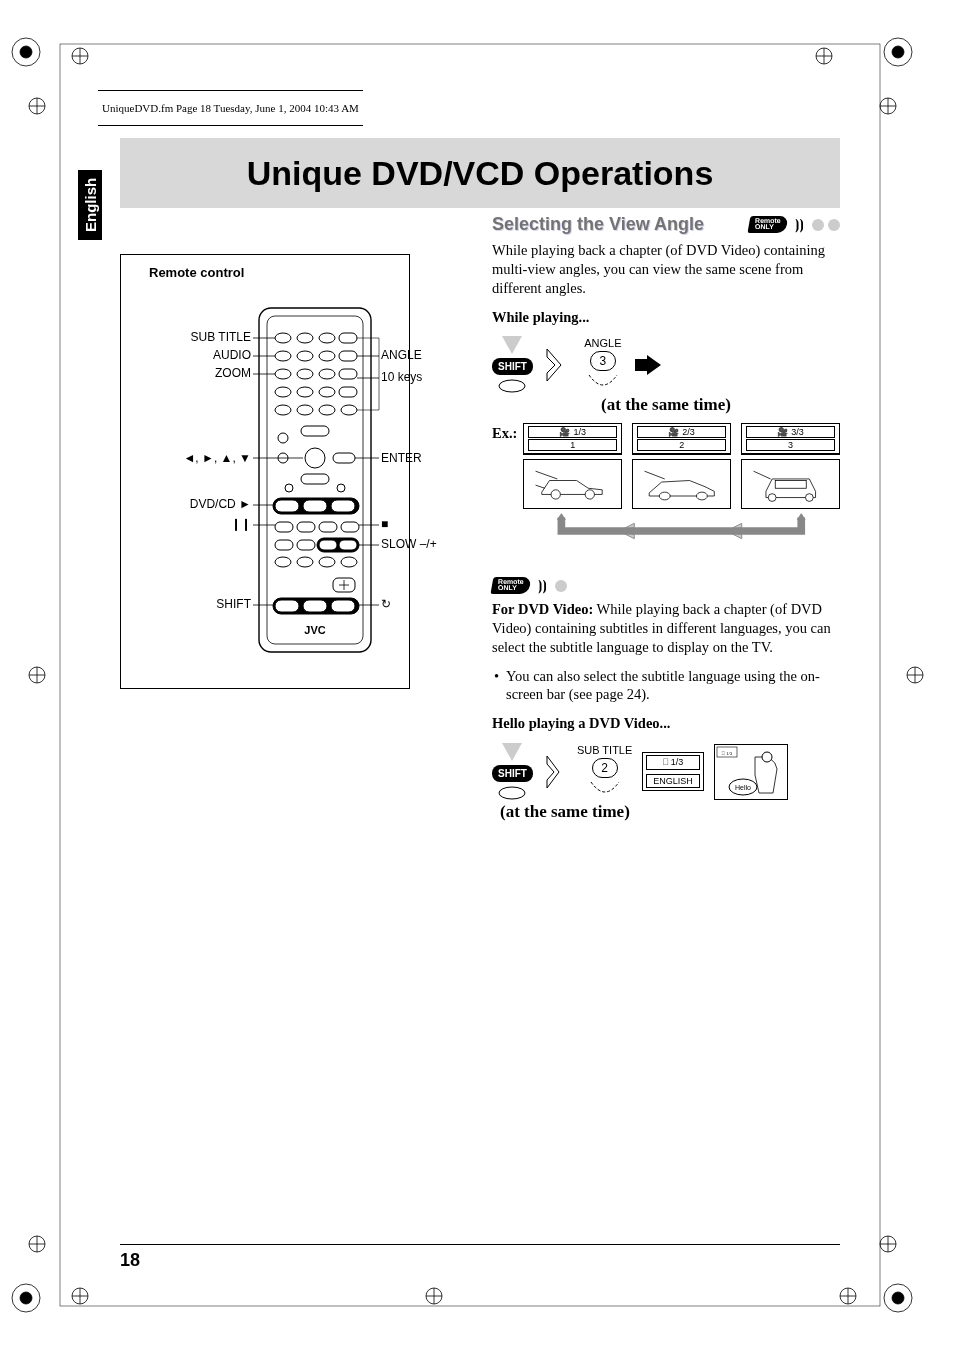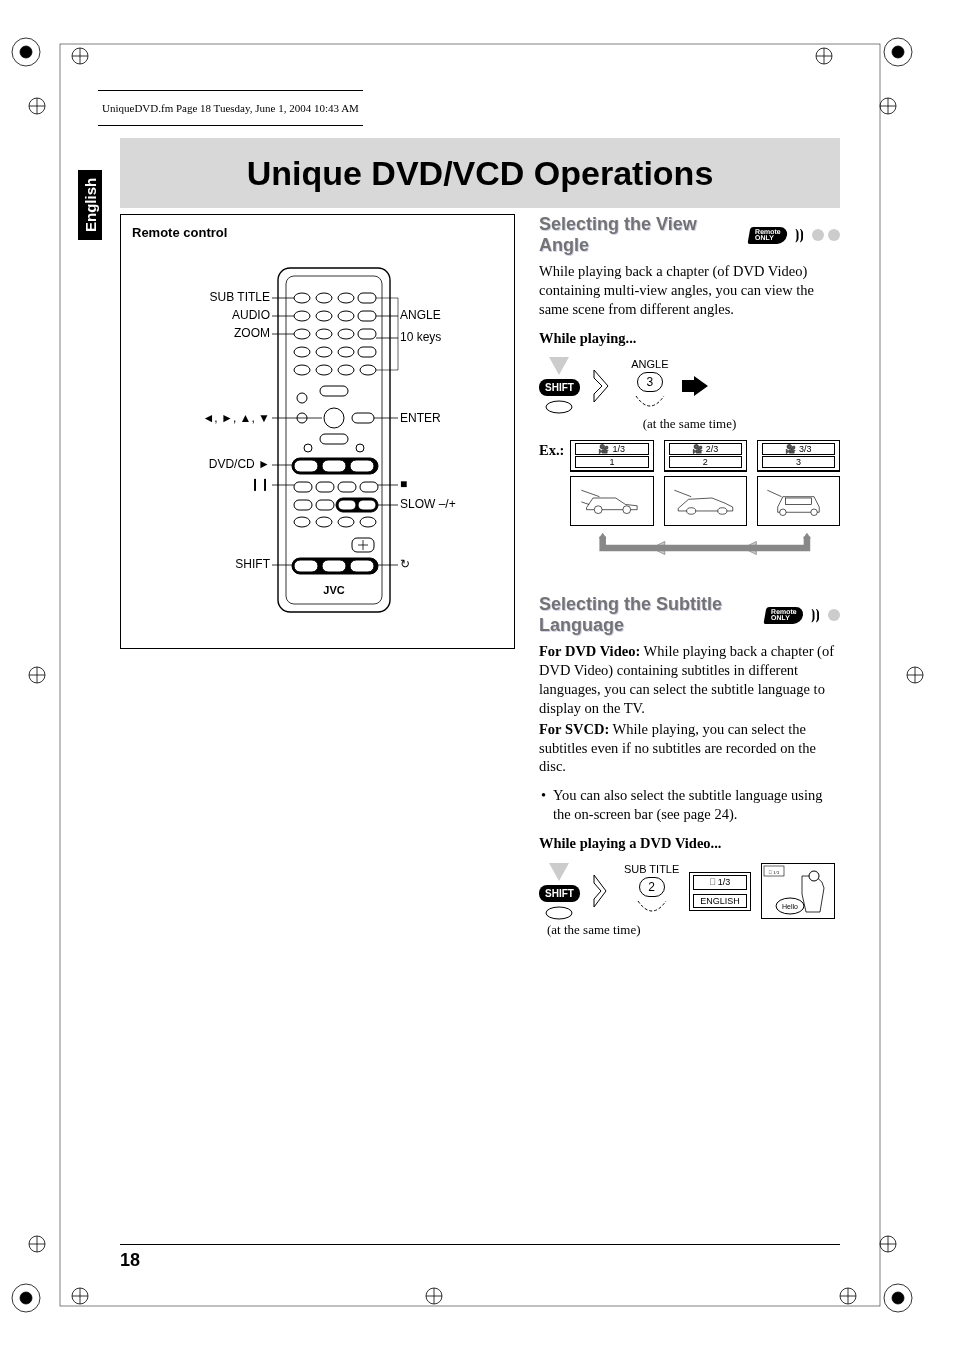--- a/index.html
+++ b/index.html
@@ -62,23 +62,24 @@
     display: flex;
     gap: 24px;
   }
   .col {
     flex: 1;
     font-size: 14.5px;
   }
 
   .remote-box {
     border: 0.8px solid #000;
-    padding: 10px 11px;
-    width: 395px;
+    padding: 10px 28px;
+    width: 290px;
     box-sizing: border-box;
+    margin-top: 40px;
   }
   .remote-title {
     font-family: Arial, sans-serif;
     font-weight: bold;
     font-size: 13px;
     margin-bottom: 18px;
   }
   .remote-diag {
     display: block;
     margin: 0 auto;
@@ -179,23 +180,24 @@
     align-items: center;
     justify-content: center;
     font-family: Arial, sans-serif;
     font-size: 12px;
   }
   .right .small-label {
     font-family: Arial, sans-serif;
     font-size: 11px;
   }
   .caption {
-    font-size: 13px;
+    font-size: 17px;
     text-align: center;
     margin: 2px 0 8px 0;
+    font-weight: bold;
   }
 
   .angles-row {
     display: flex;
     gap: 10px;
     margin-bottom: 4px;
   }
   .angle-card {
     flex: 1;
     border: 0.8px solid #000;
@@ -542,35 +544,33 @@
             <polygon points="36,6 40,0 44,6" fill="#888"></polygon>
             <polygon points="286,6 290,0 294,6" fill="#888"></polygon>
           </g>
         </svg>
       </div>
     </div>
 
     <div style="height:24px"></div>
 
     <div class="section-head">
-      <h2>Selecting the Subtitle Language</h2>
       <span class="badge-remote">
           <span><span>Remote</span><br><span>ONLY</span></span>
         </span>
       <span class="sound-icon">⦘⦘</span>
       <span class="dots">
           <span></span>
         </span>
     </div>
     <p><span class="bold">For DVD Video:</span><span> While playing back a chapter (of DVD Video) containing subtitles in different languages, you can select the subtitle language to display on the TV.</span></p>
-    <p style="margin-top:-8px"><span class="bold">For SVCD:</span><span> While playing, you can select the subtitles even if no subtitles are recorded on the disc.</span></p>
     <ul class="bul">
         <li>You can also select the subtitle language using the on-screen bar (see page 24).</li>
       </ul>
-    <p class="bold">While playing a DVD Video...</p>
+    <p class="bold">Hello playing a DVD Video...</p>
 
     <div class="illus">
       <div style="display:flex;flex-direction:column;align-items:center;gap:4px">
         <div class="down-arr"></div>
         <span class="shift-btn">SHIFT</span>
         <svg width="30" height="14">
             <ellipse cx="15" cy="7" rx="13" ry="6" fill="#fff" stroke="#000"></ellipse>
           </svg>
       </div>
       <svg width="24" height="40">

